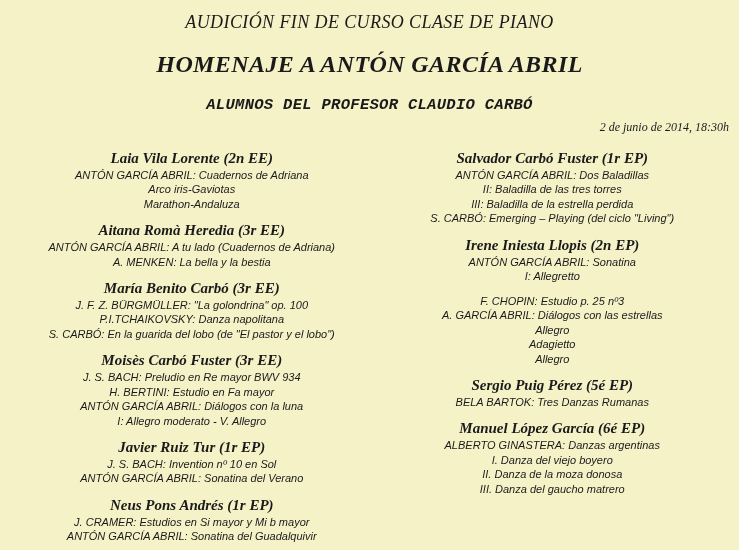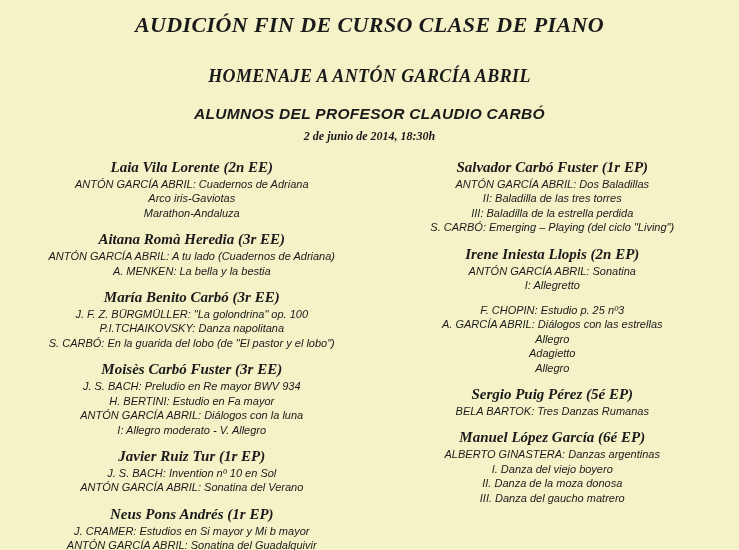--- a/index.html
+++ b/index.html
@@ -20,51 +20,52 @@
     position: relative;
     background: #f5f2c8;
     box-sizing: border-box;
     padding: 8px 10px 0 10px;
   }
   .header {
     text-align: center;
   }
   .title-main {
     font-family: "Liberation Serif", serif;
-    font-weight: bold;
+    font-weight: normal;
     font-style: italic;
-    font-size: 22px;
+    font-size: 18px;
     letter-spacing: 0.4px;
     margin: 4px 0 0 0;
     white-space: nowrap;
   }
   .title-second {
     font-family: "Liberation Serif", serif;
     font-weight: bold;
     font-style: italic;
-    font-size: 18px;
+    font-size: 24px;
     letter-spacing: 0.4px;
-    margin: 28px 0 0 0;
+    margin: 18px 0 0 0;
     white-space: nowrap;
   }
   .title-third {
-    font-family: Liberation Sans, sans-serif;
+    font-family: Liberation Mono, monospace;
     font-weight: bold;
     font-style: italic;
     font-size: 15.5px;
     letter-spacing: 0.3px;
     margin: 18px 0 0 0;
     white-space: nowrap;
   }
   .subtitle-date {
     font-family: "Liberation Serif", serif;
-    font-weight: bold;
+    font-weight: normal;
     font-style: italic;
     font-size: 12px;
     margin: 6px 0 12px 0;
+    text-align: right;
   }
   .columns {
     display: flex;
     margin-top: 14px;
     width: 100%;
   }
   .col {
     width: 50%;
     box-sizing: border-box;
   }

